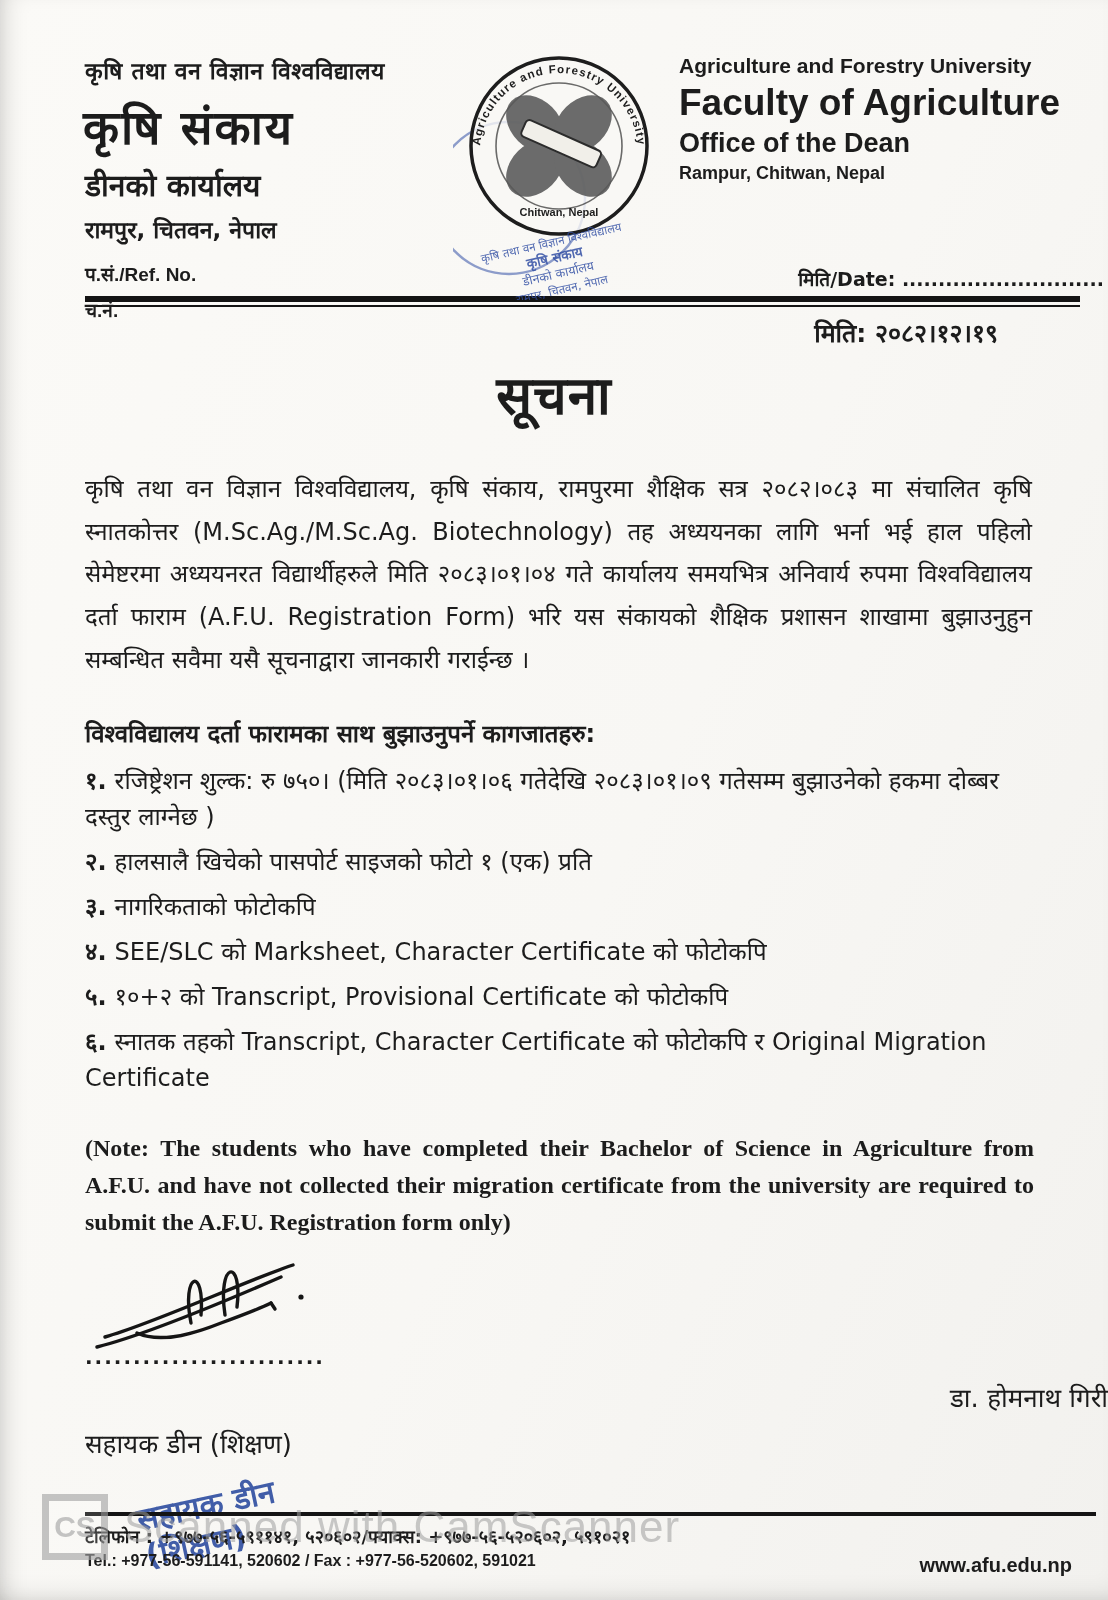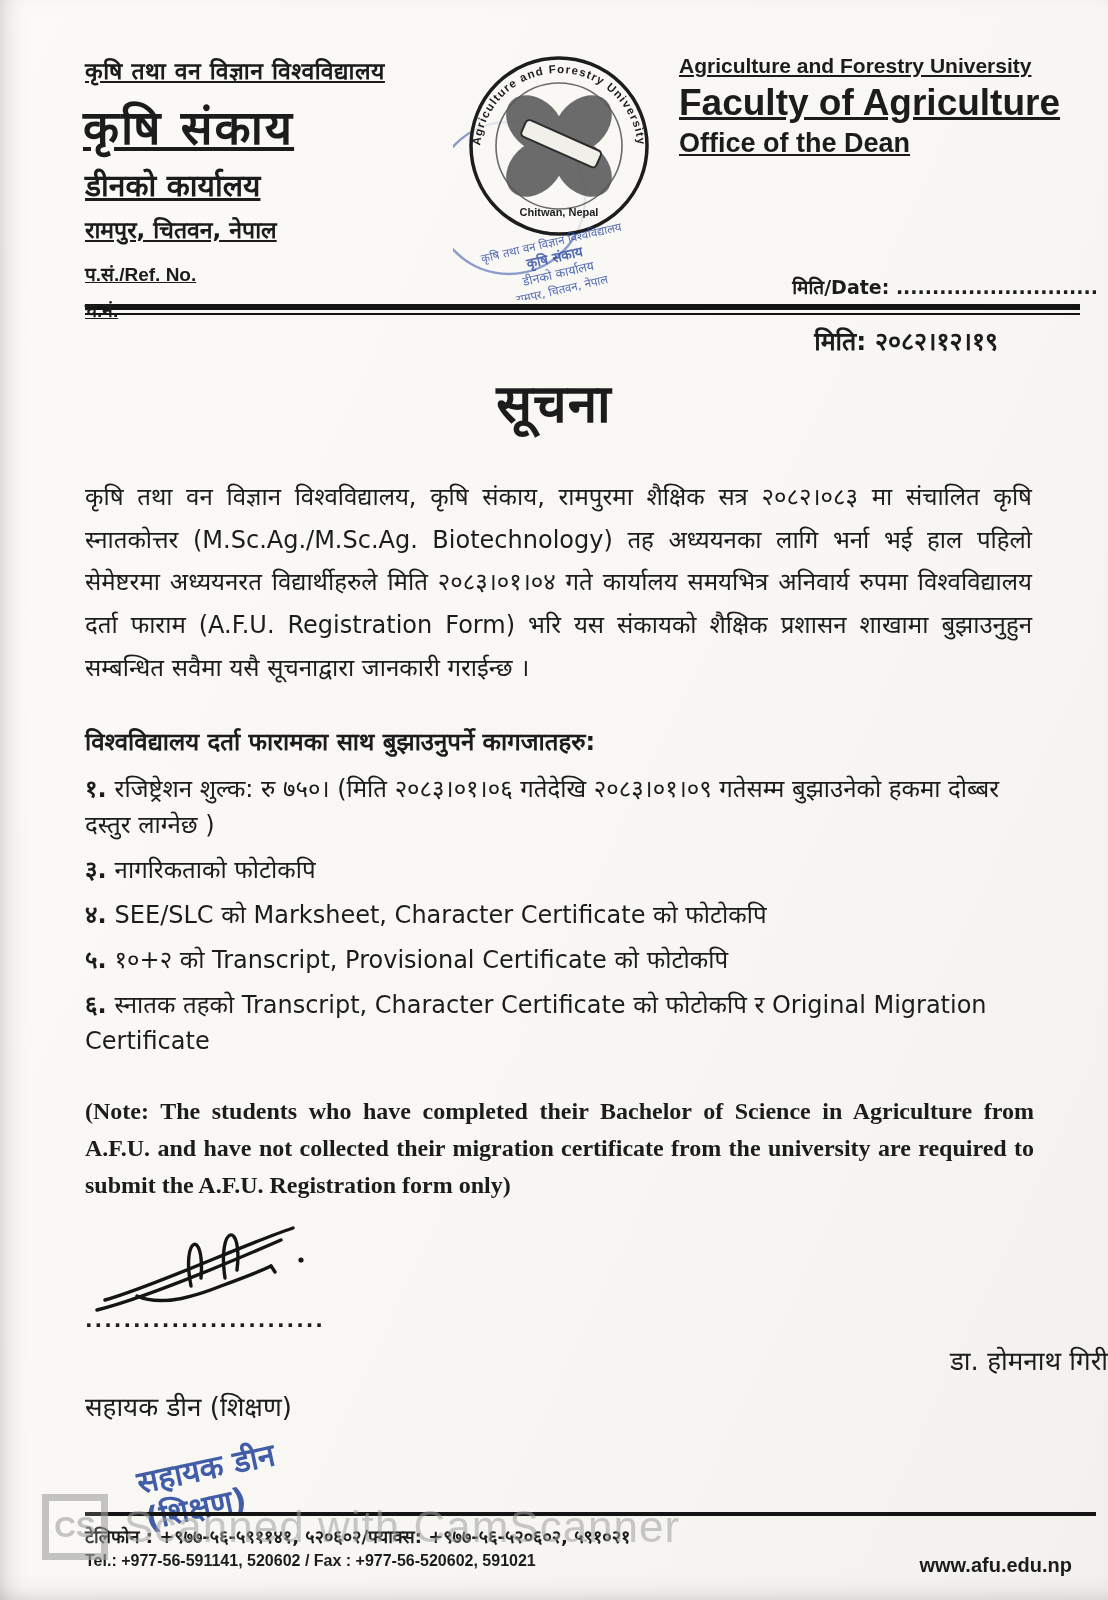--- a/index.html
+++ b/index.html
@@ -3,34 +3,34 @@
 <meta charset="utf-8">
 <style>
   html,body{margin:0;padding:0;background:#dededc;}
   .page{
     position:relative;width:1108px;height:1600px;margin:0 auto;overflow:hidden;
     background:linear-gradient(115deg,#fbfaf7 0%,#f8f7f4 55%,#f2f1ee 100%);
     box-shadow:inset 18px 0 28px -20px rgba(0,0,0,.25), inset 0 -20px 30px -24px rgba(0,0,0,.2);
     color:#1c1c1c;font-family:"DejaVu Sans",sans-serif;
   }
   
-  .header{position:relative;height:238px;padding:54px 34px 12px 85px;box-sizing:content-box;display:flex;text-decoration:underline;}
+  .header{position:relative;height:238px;padding:54px 34px 4px 85px;box-sizing:content-box;display:flex;}
   .h-left{width:368px;flex:0 0 auto;}
   .np-uni{font-size:23px;font-weight:bold;letter-spacing:.5px;}
   .np-faculty{font-size:47px;font-weight:bold;letter-spacing:2px;margin:8px 0 6px -2px;}
   .np-office{font-size:30px;font-weight:bold;margin:0 0 8px;}
   .np-addr{font-size:23px;font-weight:bold;margin:0 0 16px;}
   .ref-line{font-size:19px;font-weight:bold;margin:0 0 10px;font-family:"Liberation Sans","DejaVu Sans",sans-serif;}
   .h-seal{flex:0 0 auto;width:212px;margin-top:-4px;}
   .h-right{flex:1 1 auto;padding-left:14px;font-family:"Liberation Sans",sans-serif;}
   .en-uni{font-size:21px;font-weight:bold;}
   .en-faculty{font-size:37px;font-weight:bold;margin:4px 0 4px;}
   .en-office{font-size:27px;font-weight:bold;margin:0 0 4px;}
   .en-addr{font-size:18px;font-weight:bold;}
-  .date-row{position:absolute;right:10px;bottom:4px;font-size:19px;font-weight:bold;font-family:"DejaVu Sans",sans-serif;}
+  .date-row{position:absolute;right:4px;bottom:4px;font-size:19px;font-weight:bold;font-family:"DejaVu Sans",sans-serif;}
   .rule-double{margin:0 28px 0 85px;border-top:6px solid #141414;border-bottom:2px solid #141414;height:3px;}
   
   .date-np{text-align:right;padding-right:110px;font-size:25px;font-weight:bold;margin-top:8px;margin-left:20px;}
   .title{text-align:center;font-size:53px;font-weight:bold;margin-top:8px;letter-spacing:1px;}
   .body-par{margin:38px 76px 0 85px;font-size:24px;line-height:1.78;text-align:justify;}
   .docs-heading{margin:34px 76px 0 85px;font-size:24px;font-weight:600;}
   .docs-list{margin:14px 76px 0 85px;}
   .doc-item{font-size:24px;line-height:1.5;margin-bottom:9px;text-align:left;}
   .doc-num{font-weight:600;margin-right:8px;}
   .note{margin:34px 74px 0 85px;font-family:"Liberation Serif",serif;font-weight:bold;font-size:24px;line-height:1.55;text-align:justify;}
@@ -104,39 +104,43 @@
           <text x="104" y="228" font-size="12.5">डीनको कार्यालय</text>
           <text x="104" y="244" font-size="11.5">रामपुर, चितवन, नेपाल</text>
         </g>
       </svg>
     </div>
 
     <div class="h-right">
       <div class="en-uni">Agriculture and Forestry University</div>
       <div class="en-faculty">Faculty of Agriculture</div>
       <div class="en-office">Office of the Dean</div>
+      <div class="en-addr">Rampur, Chitwan, Nepal</div>
     </div>
 
     <div class="date-row">मिति/Date:  ............................</div>
   </div>
 
   <div class="rule-double"></div>
 
   
   <div class="date-np">मिति: २०८२।१२।१९</div>
 
   <div class="title">सूचना</div>
 
   <div class="body-par">कृषि तथा वन विज्ञान विश्वविद्यालय, कृषि संकाय, रामपुरमा शैक्षिक सत्र २०८२।०८३ मा संचालित कृषि स्नातकोत्तर (M.Sc.Ag./M.Sc.Ag. Biotechnology) तह अध्ययनका लागि भर्ना भई हाल पहिलो सेमेष्टरमा अध्ययनरत विद्यार्थीहरुले मिति २०८३।०१।०४ गते कार्यालय समयभित्र अनिवार्य रुपमा विश्वविद्यालय दर्ता फाराम (A.F.U. Registration Form) भरि यस संकायको शैक्षिक प्रशासन शाखामा बुझाउनुहुन सम्बन्धित सवैमा यसै सूचनाद्वारा जानकारी गराईन्छ ।</div>
 
   <div class="docs-heading">विश्वविद्यालय दर्ता फारामका साथ बुझाउनुपर्ने कागजातहरु:</div>
 
   <div class="docs-list">
     <div class="doc-item">
       <span class="doc-num">१.</span><span>रजिष्ट्रेशन शुल्क: रु ७५०। (मिति २०८३।०१।०६ गतेदेखि २०८३।०१।०९ गतेसम्म बुझाउनेको हकमा दोब्बर दस्तुर लाग्नेछ )</span>
+    </div>
+    <div class="doc-item">
+      <span class="doc-num">२.</span><span>हालसालै खिचेको पासपोर्ट साइजको फोटो १ (एक) प्रति</span>
     </div>
     <div class="doc-item">
       <span class="doc-num">३.</span><span>नागरिकताको फोटोकपि</span>
     </div>
     <div class="doc-item">
       <span class="doc-num">४.</span><span>SEE/SLC को Marksheet, Character Certificate को फोटोकपि</span>
     </div>
     <div class="doc-item">
       <span class="doc-num">५.</span><span>१०+२ को Transcript, Provisional Certificate को फोटोकपि</span>
     </div>

